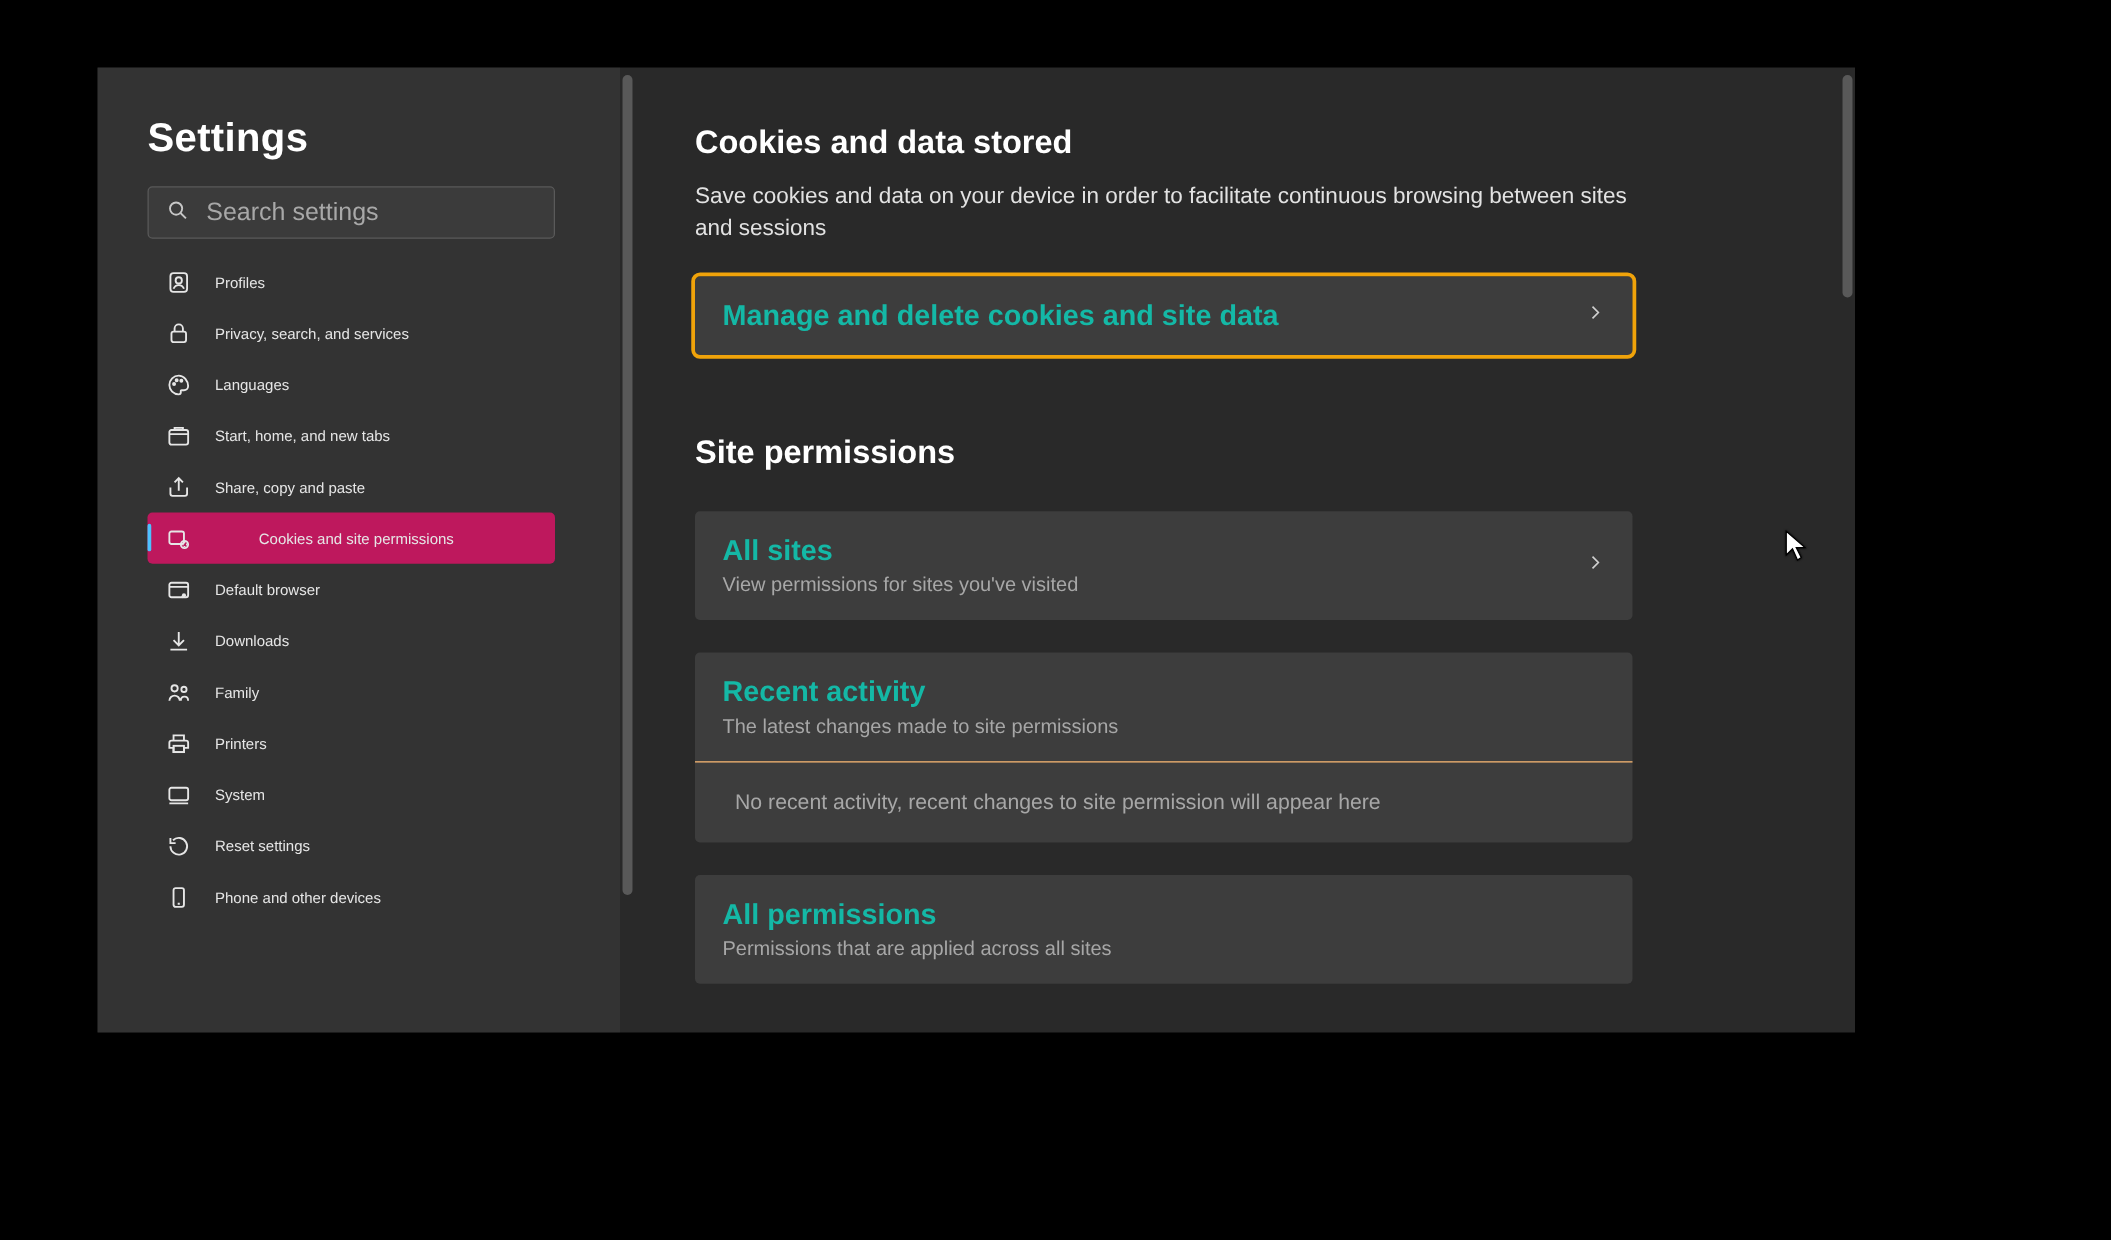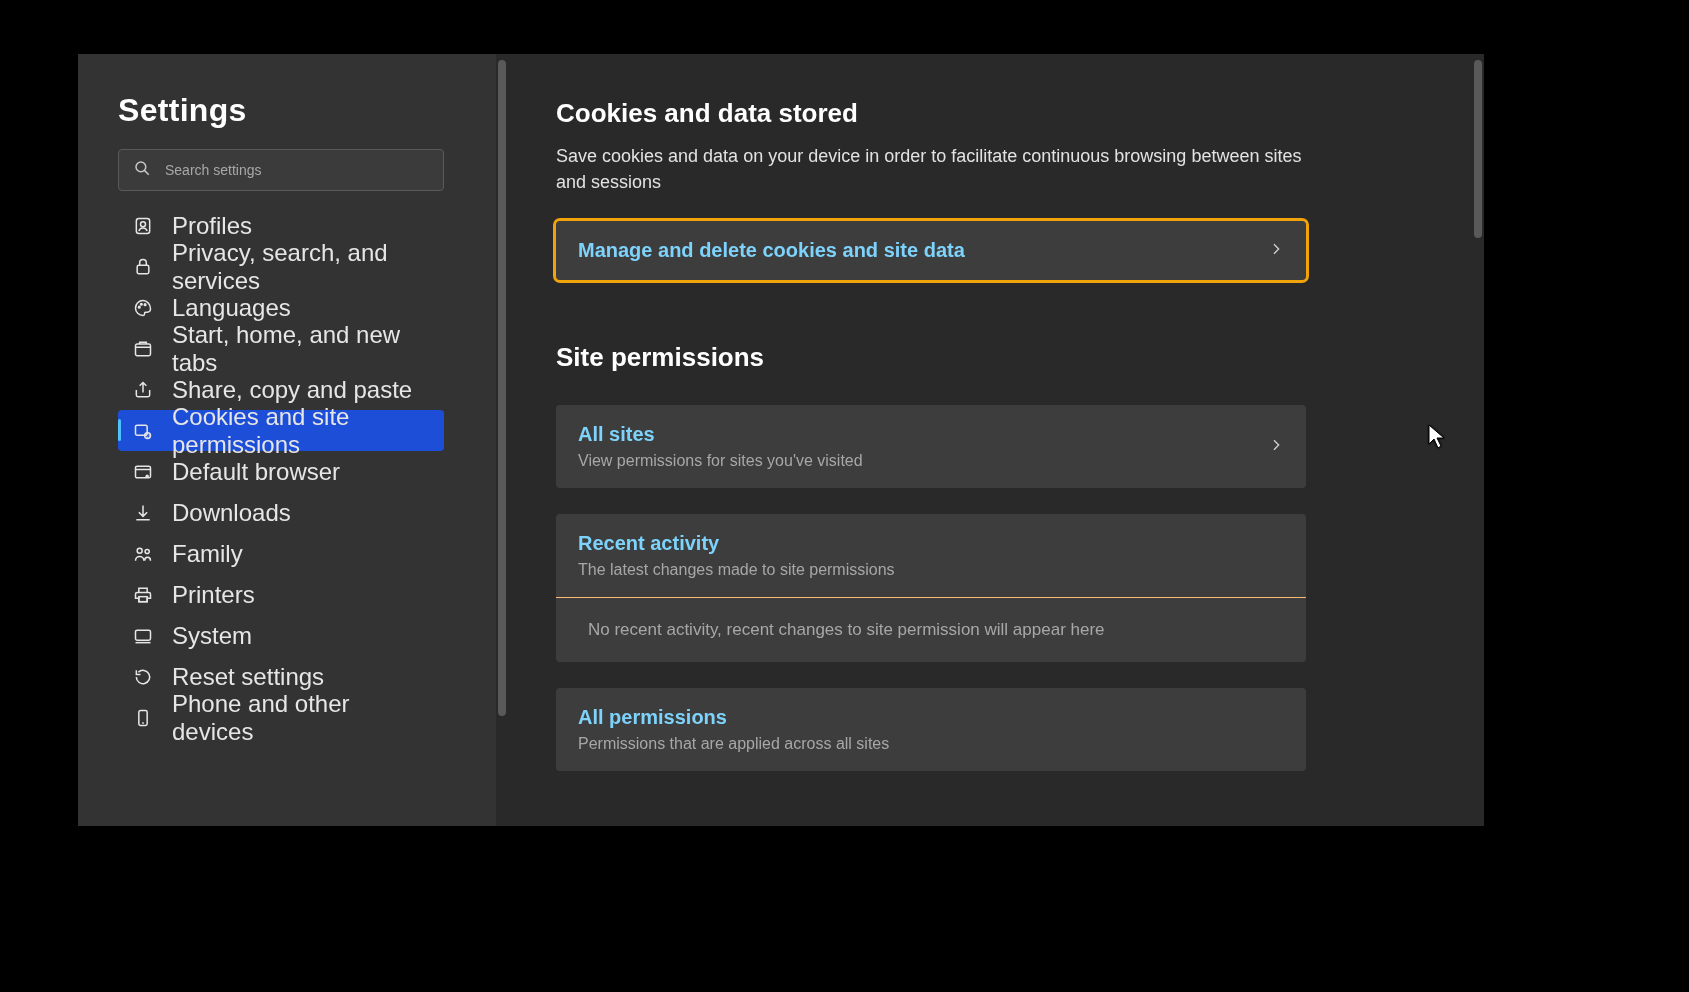--- a/index.html
+++ b/index.html
@@ -38,21 +38,21 @@
     padding: 0 14px;
     margin-bottom: 14px;
     width: 326px;
   }
   .search-box svg { flex-shrink: 0; }
   .search-box input {
     background: transparent;
     border: none;
     outline: none;
     color: #c7c7c7;
-    font-size: 14px;
+    font-size: 20px;
     margin-left: 14px;
     width: 100%;
   }
   .search-box input::placeholder { color: #a8a8a8; }
   .nav { width: 326px; }
   .nav-item {
     display: flex;
     align-items: center;
     height: 41px;
     padding: 0 14px;
@@ -60,25 +60,26 @@
     cursor: pointer;
     color: #e6e6e6;
     position: relative;
   }
   .nav-item .icon-slot {
     width: 22px; height: 22px;
     display: flex; align-items: center; justify-content: center;
     flex-shrink: 0;
   }
   .nav-item .label {
-    font-size: 24px;
+    font-size: 12px;
     margin-left: 18px;
   }
   .nav-item.selected {
-    background: #1d4ed8;
+    background: #be185d;
+    gap: 35px;
   }
   .nav-item.selected::before {
     content: "";
     position: absolute;
     left: 0; top: 9px;
     width: 3px; height: 22px;
     background: #4cc2ff;
     border-radius: 2px;
   }
   
@@ -118,21 +119,21 @@
     justify-content: space-between;
     cursor: pointer;
     margin-bottom: 12px;
     width: 750px;
   }
   .row.highlight {
     outline: 3px solid #f0a30a;
     outline-offset: 0;
   }
   .row-text { display: flex; flex-direction: column; }
-  .row-title { font-size: 20px; font-weight: 600; color: #7dd3fc; }
+  .row-title { font-size: 23px; font-weight: 600; color: #14b8a6; }
   .row-sub { font-size: 16px; color: #a7a7a7; margin-top: 6px; }
   .chevron { color: #d0d0d0; }
   .section-gap { height: 50px; }
   .card {
     background: #3d3d3d;
     border-radius: 4px;
     width: 750px;
     margin-bottom: 26px;
   }
   .card-top {

